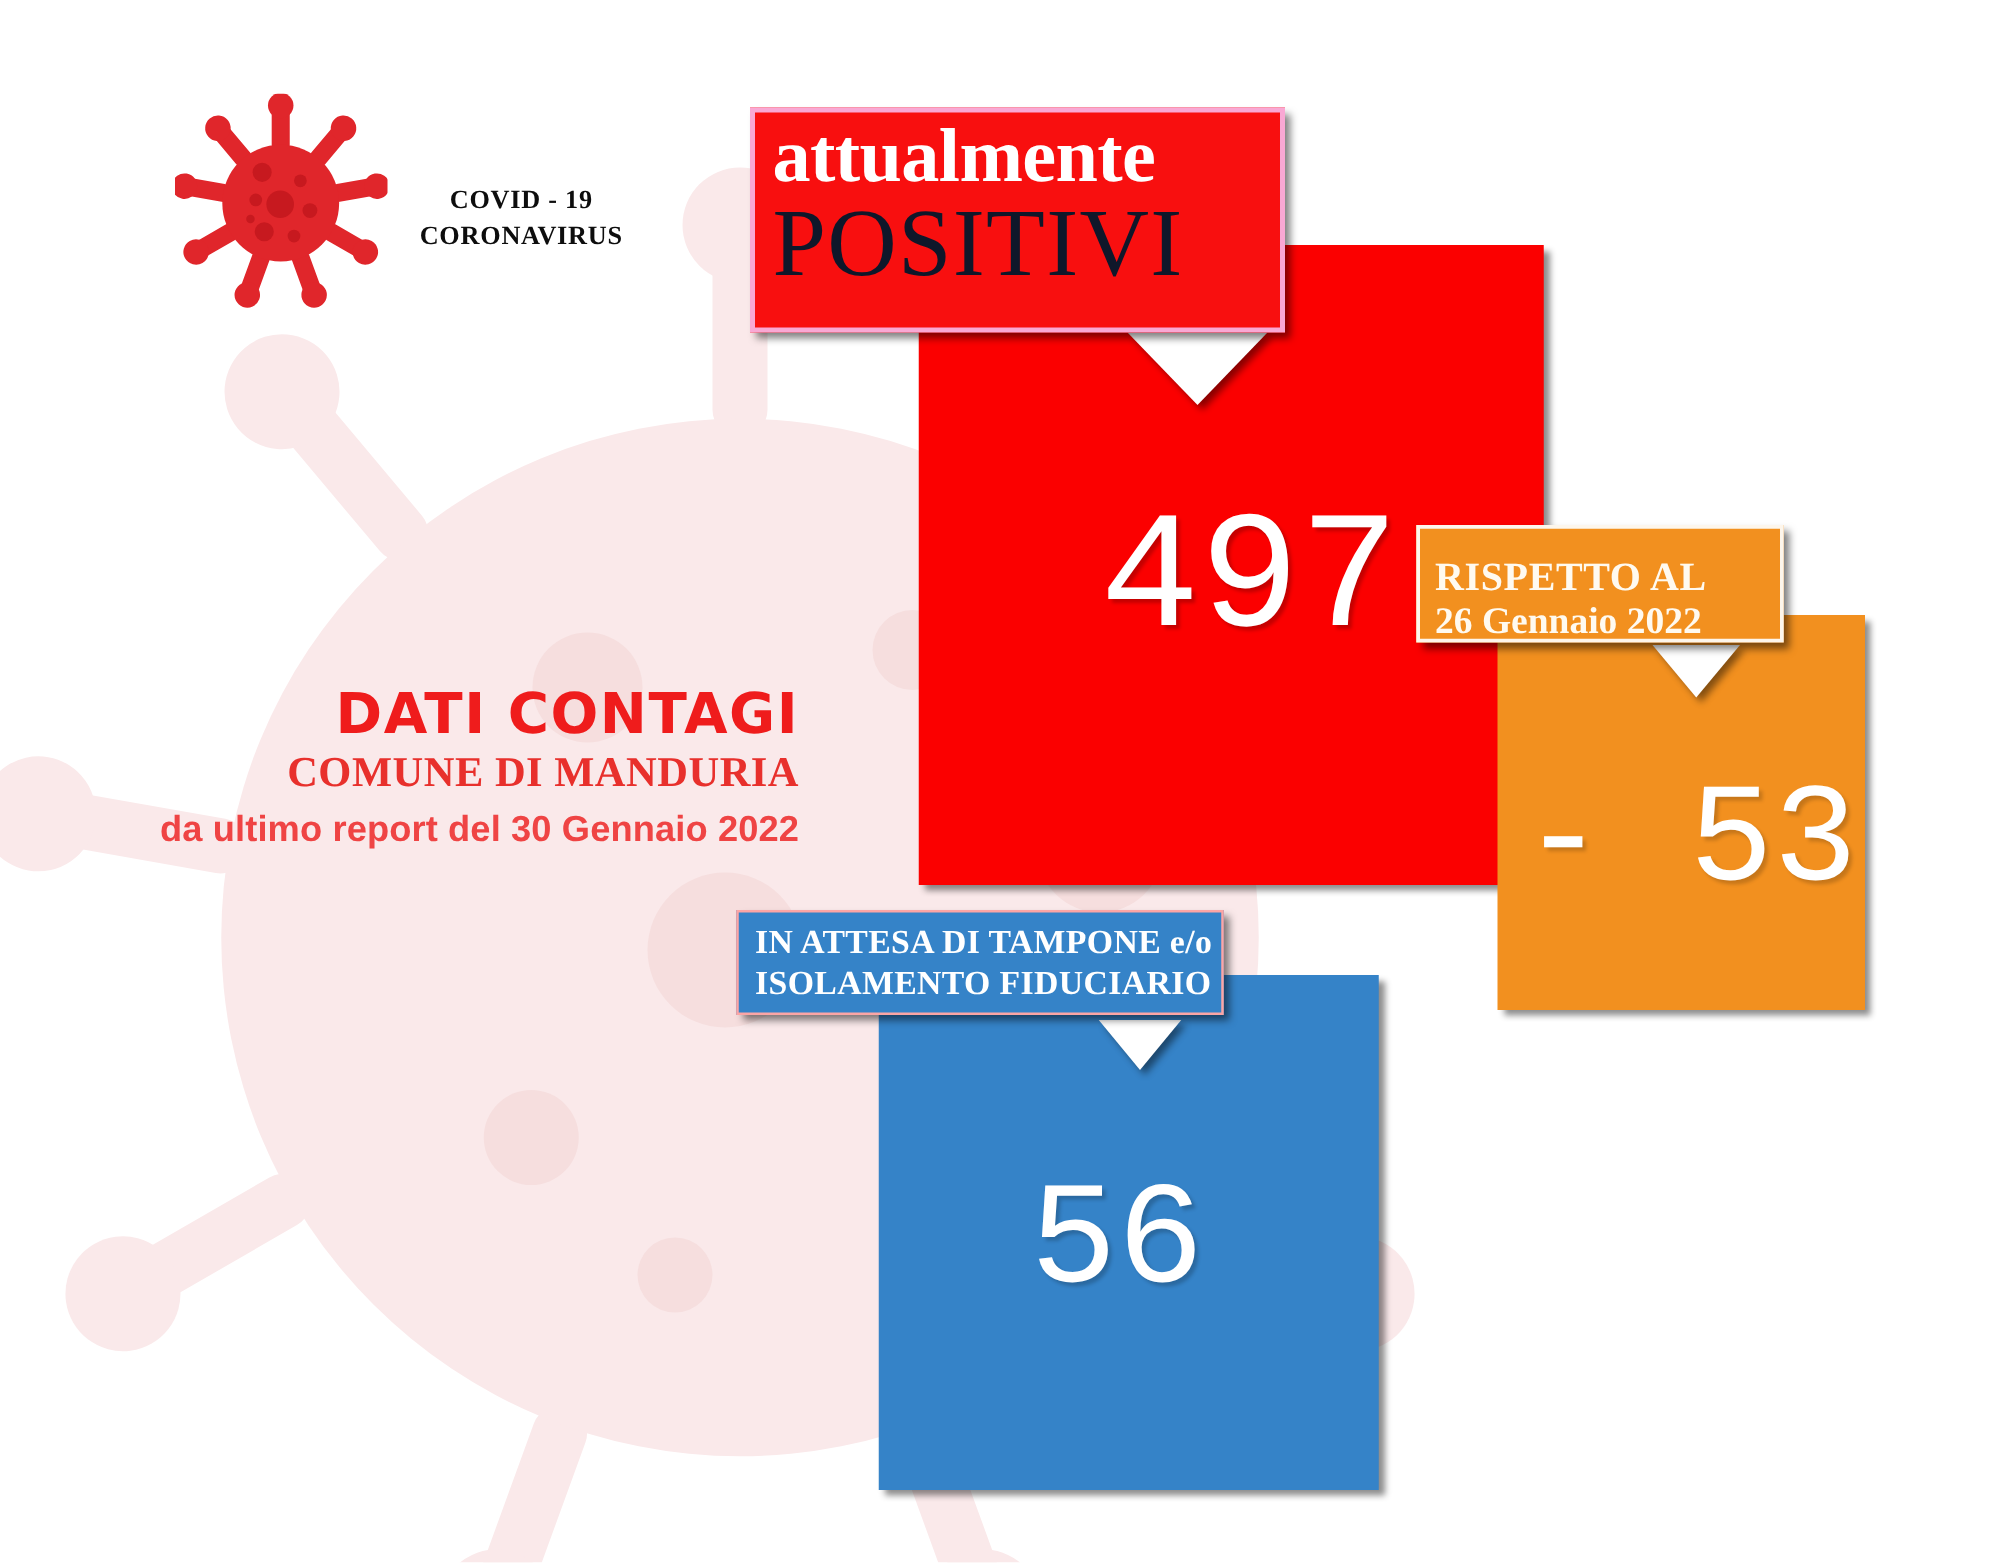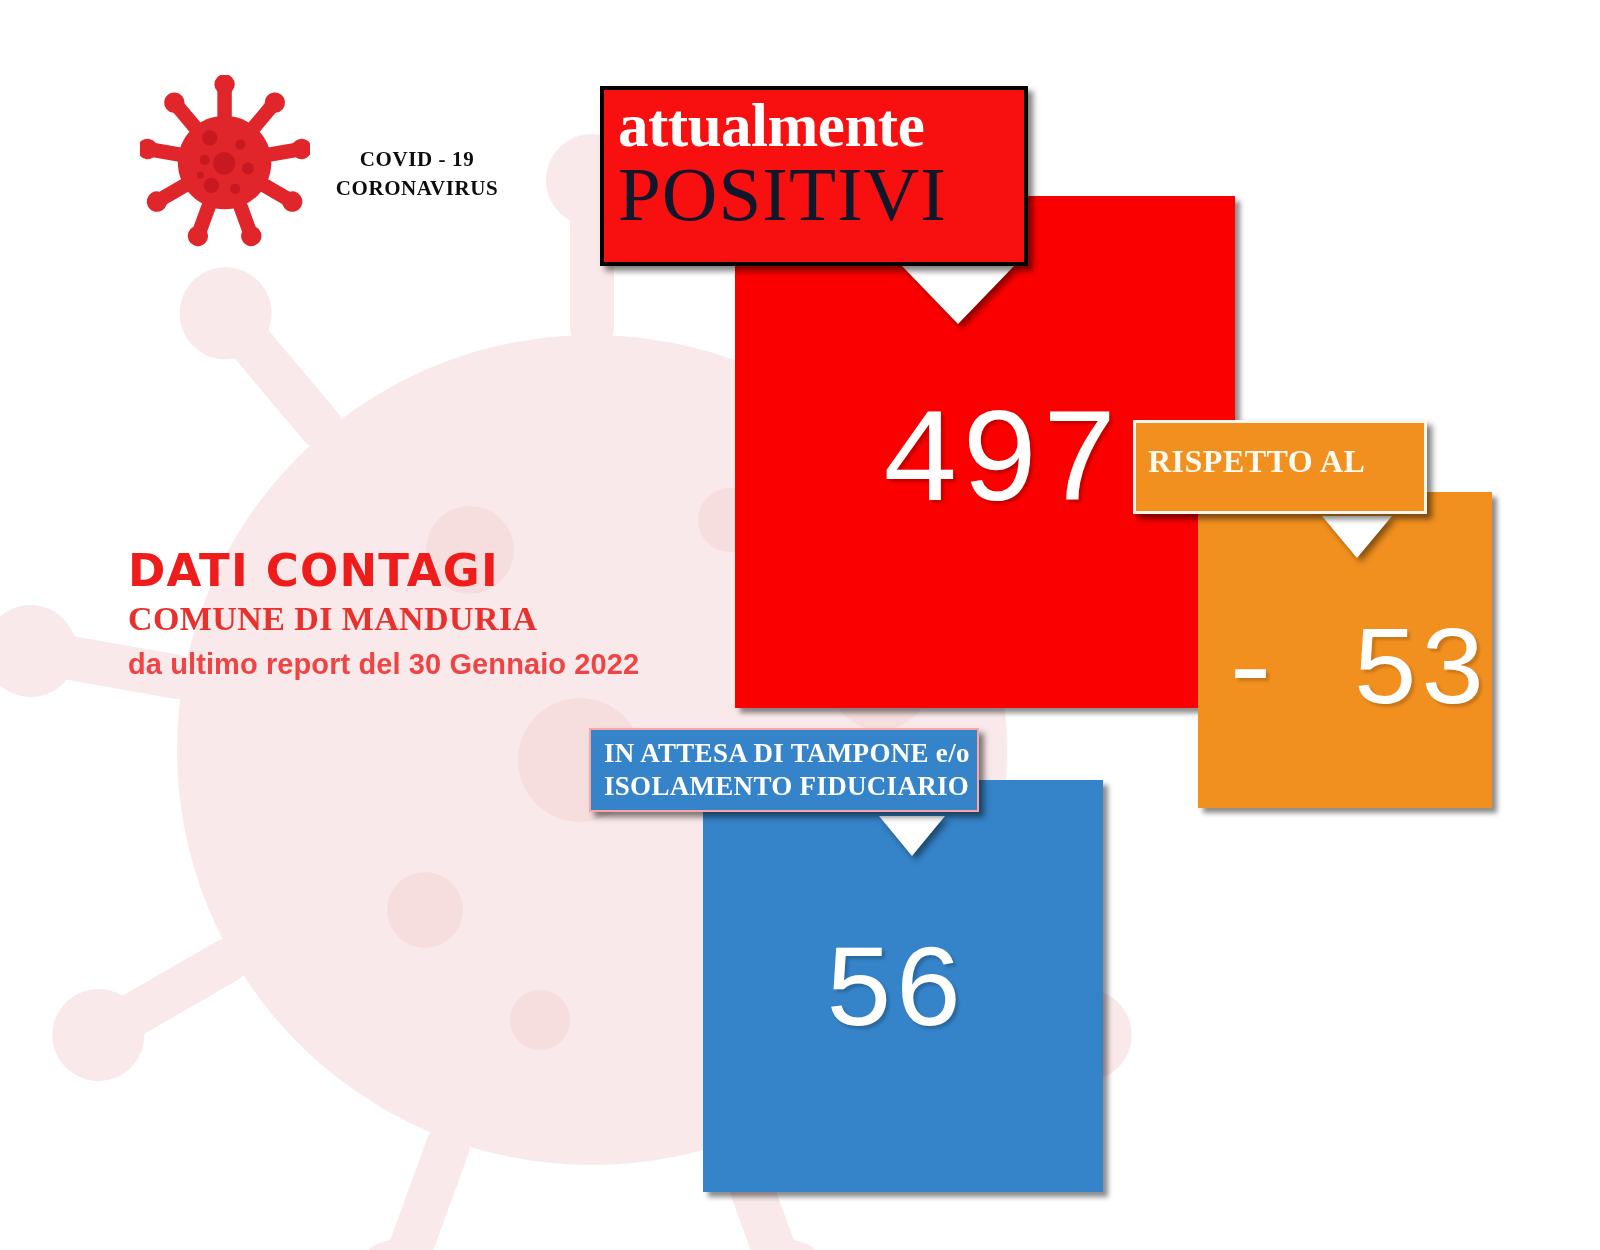--- a/index.html
+++ b/index.html
@@ -50,20 +50,21 @@
     line-height: 1.38;
     letter-spacing: 0.6px;
   }
 
   
   #title-block {
     position: absolute;
     left: 128px;
     top: 548px;
     z-index: 5;
+    text-align: right;
   }
   #title-main {
     color: #ef1c1c;
     font-family: "DejaVu Sans", sans-serif;
     font-weight: bold;
     font-size: 45px;
     letter-spacing: 1.2px;
     line-height: 1.02;
     white-space: nowrap;
   }
@@ -117,21 +118,21 @@
     z-index: 16;
     text-shadow: 3px 3px 3px rgba(0,0,0,0.22);
   }
   #label-positivi {
     position: absolute;
     left: 600px;
     top: 86px;
     width: 428px;
     height: 180px;
     background: #f80f0f;
-    border: 4px solid #000000;
+    border: 4px solid #f9a8d4;
     box-sizing: border-box;
     box-shadow: 5px 5px 6px rgba(0,0,0,0.5);
     z-index: 20;
     padding: 6px 0 0 14px;
   }
   #label-positivi .l1 {
     color: #ffffff;
     font-family: "Liberation Serif", serif;
     font-weight: bold;
     font-size: 61px;
@@ -397,20 +398,21 @@
   <div id="label-positivi">
     <div class="l1">attualmente</div>
     <div class="l2">POSITIVI</div>
   </div>
 
   <div class="panel" id="panel-orange"></div>
   <div class="panel-value" id="value-variazione">- 53</div>
   <div id="tri-orange"></div>
   <div id="label-rispetto">
     <div class="l1">RISPETTO AL</div>
+    <div class="l2">26 Gennaio 2022</div>
   </div>
 
   <div class="panel" id="panel-blue"></div>
   <div class="panel-value" id="value-attesa">56</div>
   <div id="tri-blue"></div>
   <div id="label-attesa">
     <div class="l1">IN ATTESA DI TAMPONE e/o</div>
     <div class="l2">ISOLAMENTO FIDUCIARIO</div>
   </div>
 

